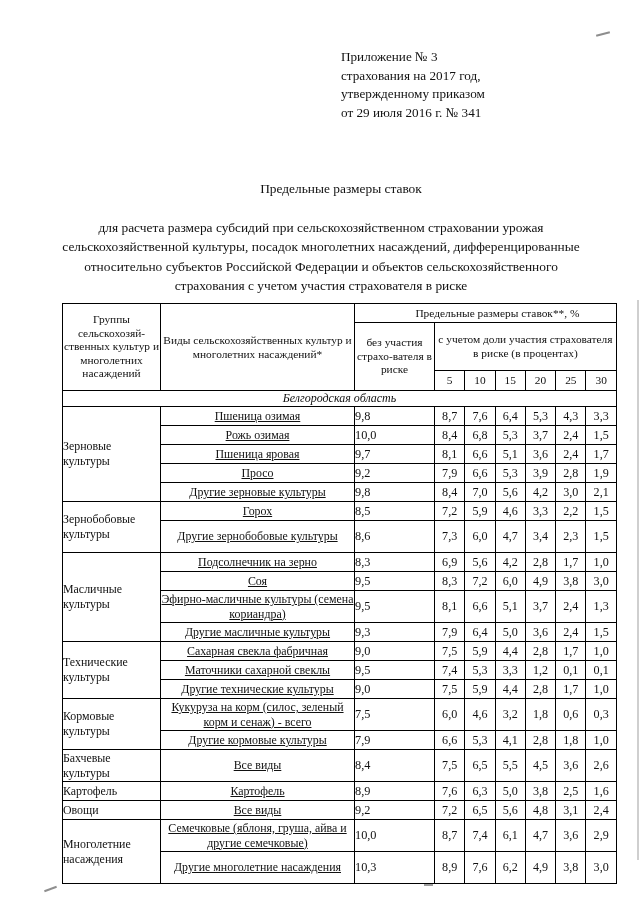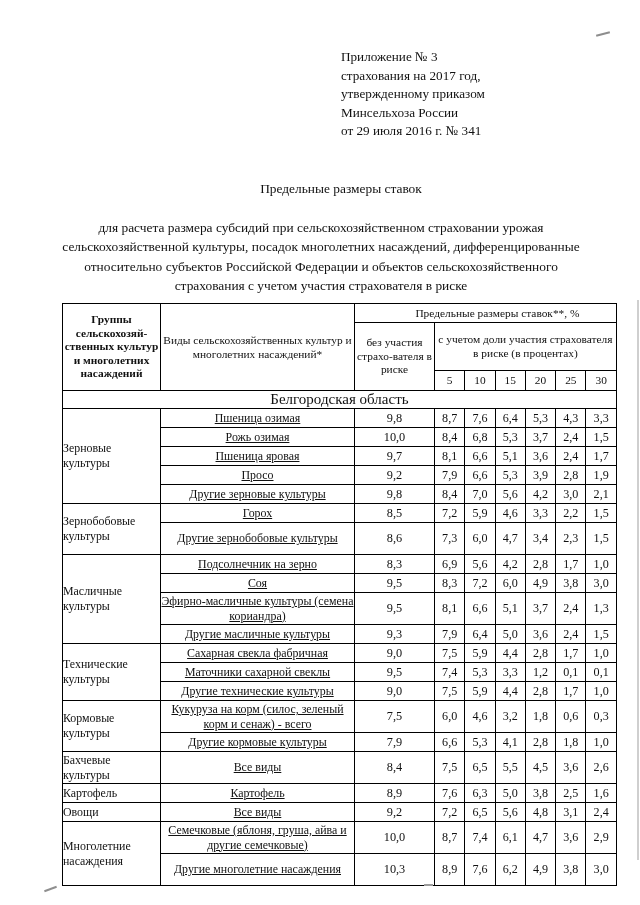--- a/index.html
+++ b/index.html
@@ -84,43 +84,43 @@
     font-weight: bold;
     font-size: 11.4px;
     line-height: 14.2px;
     padding: 2px 2px;
   }
   .hcell.tight { line-height: 13.6px; }
 
   .region-row td {
     text-align: center;
     font-weight: bold;
-    font-size: 15px;
+    font-size: 12px;
     padding: 3px 0 3px;
+    font-style: italic;
   }
 
   td.grp {
     font-weight: bold;
     font-size: 11.9px;
     padding: 2px 0 2px 4px;
     line-height: 15px;
     vertical-align: top;
     text-align: left;
     margin-top: 19px;
   }
   td.grp.mid { vertical-align: middle; }
   td.nm {
     text-align: center;
     padding: 1px 2px 1px 4px;
     font-size: 11.9px;
     line-height: 14.6px;
     text-decoration: underline;
   }
   td.base {
-    text-align: center;
     font-weight: bold;
     font-size: 12.3px;
   }
   td.val {
     text-align: center;
     font-size: 12.1px;
   }
 
   .r1 { height: 19px; }
   .r2 { height: 32px; }
@@ -151,21 +151,20 @@
 </style>
 </head>
 <body>
 
 <div class="page">
 
   <div class="doc-header">
     <div>Приложение № 3</div>
     <div>страхования на 2017 год,</div>
     <div>утвержденному приказом</div>
-    <div>Минсельхоза России</div>
     <div>от 29 июля 2016 г. № 341</div>
   </div>
 
   <div class="title-main">Предельные размеры ставок</div>
   <div class="title-sub">для расчета размера субсидий при сельскохозяйственном страховании урожая сельскохозяйственной культуры, посадок многолетних насаждений, дифференцированные относительно субъектов Российской Федерации и объектов сельскохозяйственного страхования с учетом участия страхователя в риске</div>
 
   <div class="tbl-wrap">
     <table class="rates">
       <colgroup>
         <col class="c-group">
@@ -173,21 +172,21 @@
           <col class="c-base">
         <col class="c-p">
           <col class="c-p">
           <col class="c-p">
         <col class="c-p">
           <col class="c-p">
           <col class="c-p">
       </colgroup>
       <thead>
         <tr>
-          <td class="hcell tight" rowspan="3" style="height:86px;font-weight:bold;">Группы сельскохозяй-ственных культур и многолетних насаждений</td>
+          <td class="hcell tight" rowspan="3" style="height:86px;">Группы сельскохозяй-ственных культур и многолетних насаждений</td>
           <td class="hcell" rowspan="3">Виды сельскохозяйственных культур и многолетних насаждений*</td>
           <td class="hcell" colspan="7" style="height:18px;padding-left:24px;">Предельные размеры ставок**, %</td>
         </tr>
         <tr>
           <td class="hcell tight" rowspan="2">без участия страхо-вателя в риске</td>
           <td class="hcell tight" colspan="6" style="height:46px;">с учетом доли участия страхователя в риске (в процентах)</td>
         </tr>
         <tr>
           <td class="hcell" style="height:19px;">5</td>
           <td class="hcell">10</td>

